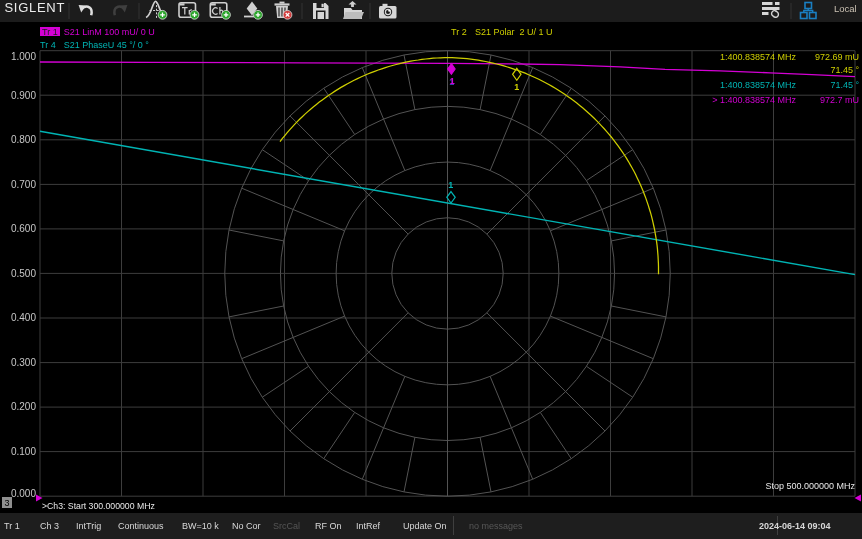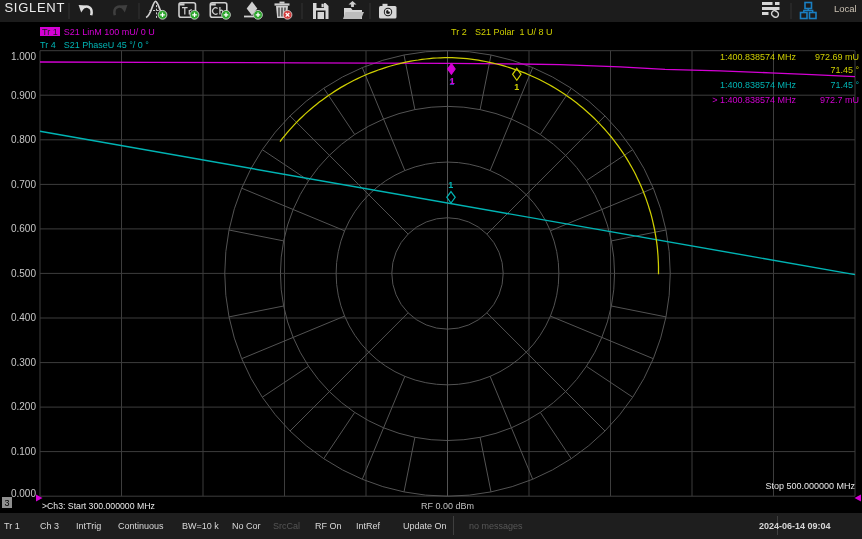--- a/index.html
+++ b/index.html
@@ -168,31 +168,30 @@
 <div class="ylab" style="top:313.3px">0.400</div>
 <div class="ylab" style="top:357.9px">0.300</div>
 <div class="ylab" style="top:402.4px">0.200</div>
 <div class="ylab" style="top:446.9px">0.100</div>
 <div class="ylab" style="top:489.0px">0.000</div>
 <div class="t" style="left:40px;top:26.6px"><span style="display:inline-block;background:#d400d4;color:#1a1a1a;padding:0 2px;height:9.5px">Tr 1</span></div>
 <div class="t" style="left:63.7px;top:27px;color:#d400d4">S21 LinM 100 mU/ 0 U</div>
 <div class="t" style="left:40px;top:40.3px;color:#00b4b4">Tr 4</div>
 <div class="t" style="left:63.7px;top:40.3px;color:#00b4b4">S21 PhaseU 45 °/ 0 °</div>
 <div class="t" style="left:451px;top:27px;color:#cfcf00">Tr 2</div>
-<div class="t" style="left:475px;top:27px;color:#cfcf00">S21 Polar  1 U/ 8 U</div>
+<div class="t" style="left:475px;top:27px;color:#cfcf00">S21 Polar  2 U/ 1 U</div>
 <div class="t" style="top:52.400000000000006px;left:596px;width:200px;text-align:right;color:#cfcf00">1:400.838574 MHz</div>
 <div class="t" style="top:52.400000000000006px;left:659px;width:200px;text-align:right;color:#cfcf00">972.69 mU</div>
 <div class="t" style="top:64.7px;left:659px;width:200px;text-align:right;color:#cfcf00">71.45 °</div>
 <div class="t" style="top:79.9px;left:596px;width:200px;text-align:right;color:#00b4b4">1:400.838574 MHz</div>
 <div class="t" style="top:79.9px;left:659px;width:200px;text-align:right;color:#00b4b4">71.45 °</div>
 <div class="t" style="top:95.4px;left:596px;width:200px;text-align:right;color:#d400d4">&gt; 1:400.838574 MHz</div>
 <div class="t" style="top:95.4px;left:659px;width:200px;text-align:right;color:#d400d4">972.7 mU</div>
 <div class="t" style="left:2px;top:497px;background:#8f8f8f;color:#000;padding:0.5px 2.5px;font-size:9px;line-height:10px">3</div>
 <div class="t" style="left:42px;top:501px;color:#e8e8e8;font-size:8.7px">&gt;Ch3: Start 300.000000 MHz</div>
-<div class="t" style="left:347.5px;top:501px;width:200px;text-align:center;color:#c0c0c0">RF 0.00 dBm</div>
 <div class="t" style="left:655px;top:481px;width:200px;text-align:right;color:#e8e8e8">Stop 500.000000 MHz</div>
 <div class="bbar">
 <span style="left:4px">Tr 1</span>
 <span style="left:40px">Ch 3</span>
 <span style="left:76px">IntTrig</span>
 <span style="left:118px">Continuous</span>
 <span style="left:182px">BW=10 k</span>
 <span style="left:232px">No Cor</span>
 <span style="left:273px;color:#555">SrcCal</span>
 <span style="left:315px">RF On</span>

